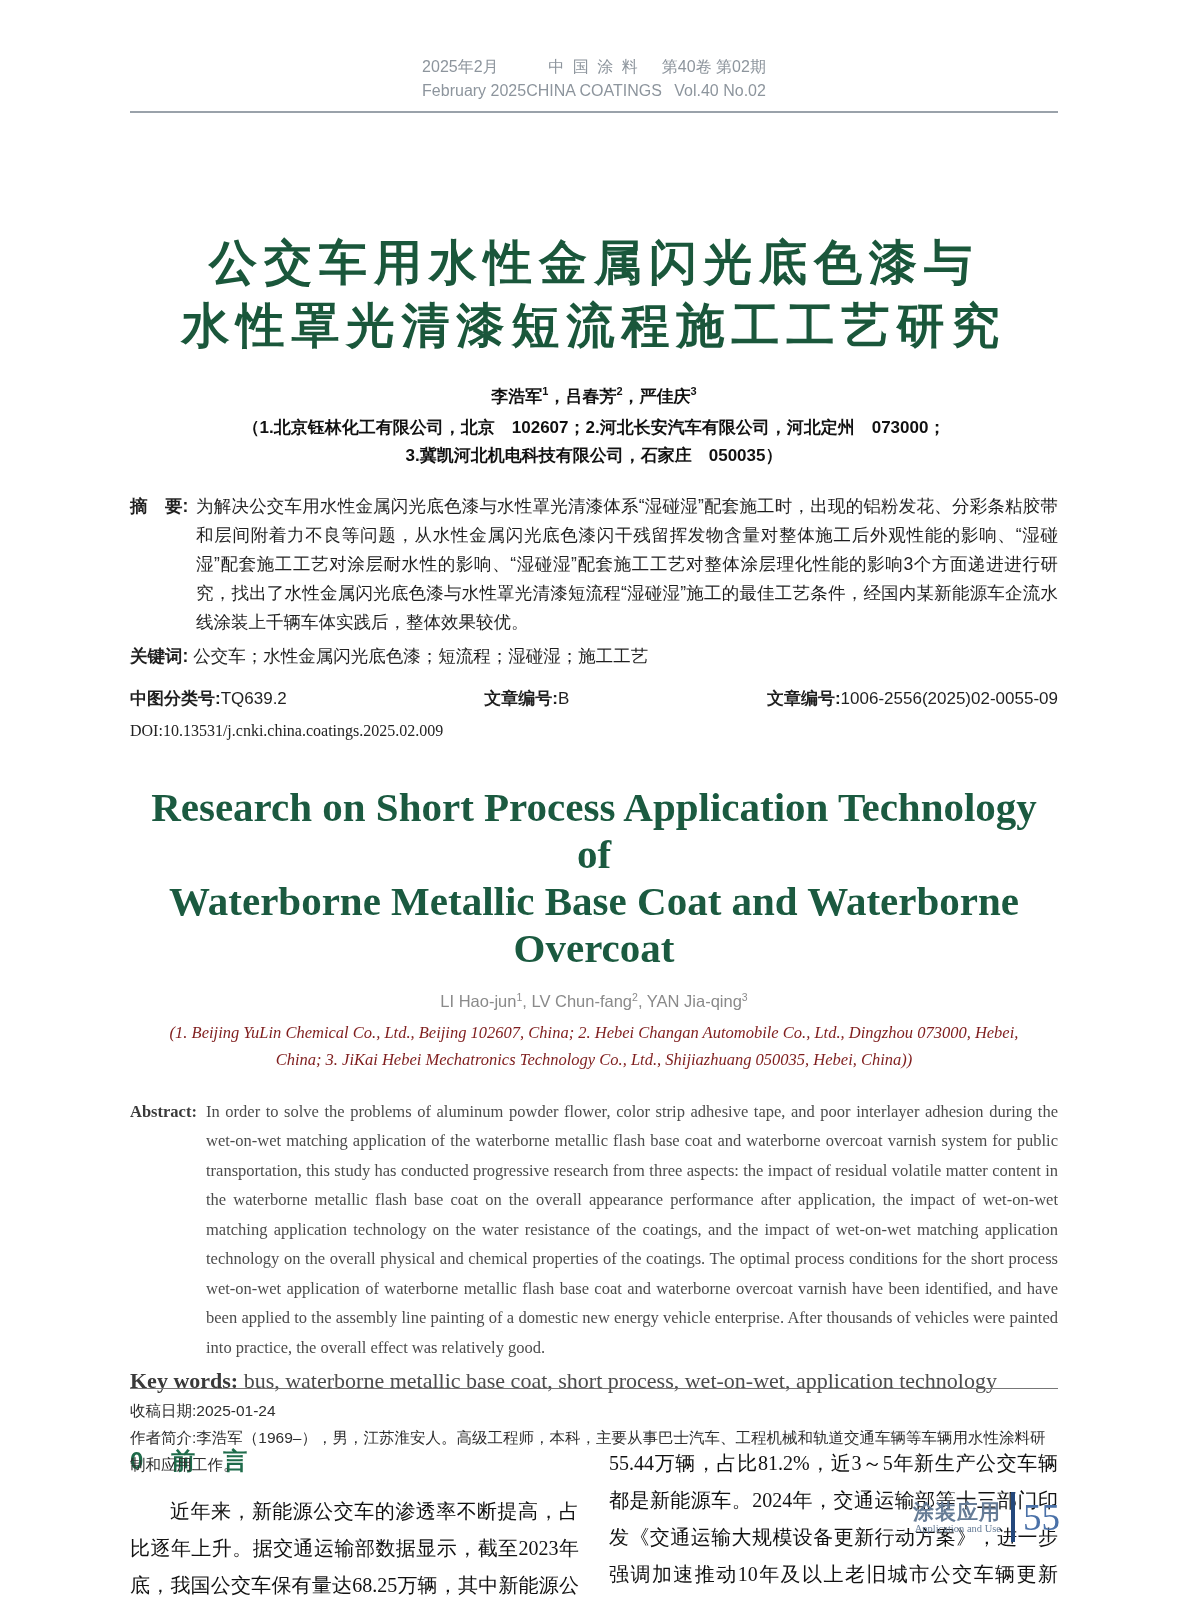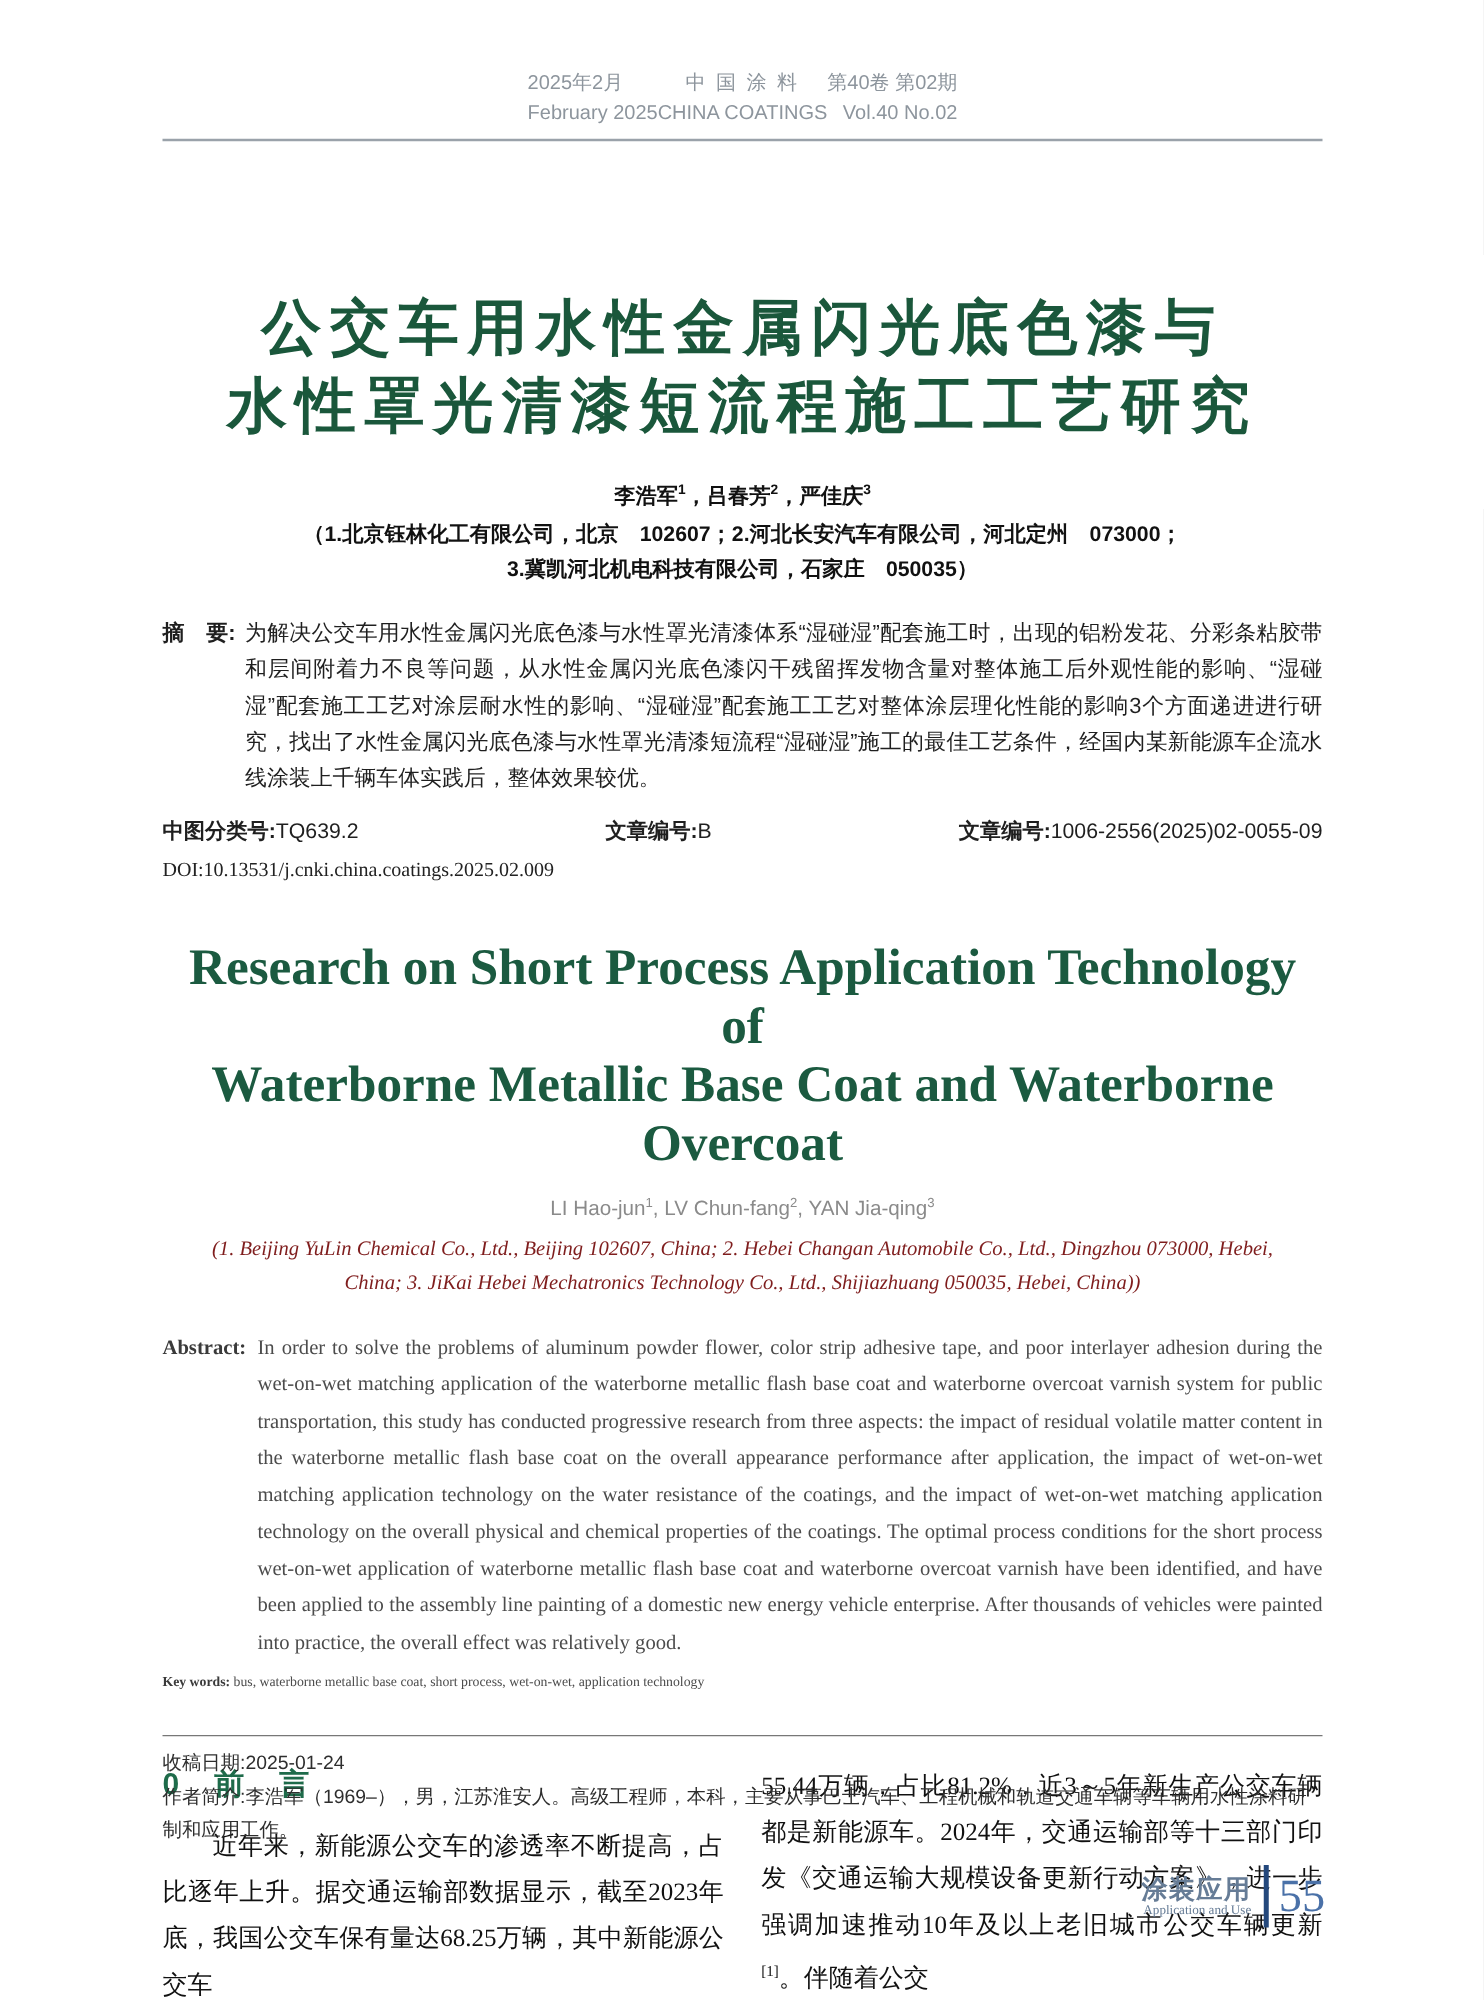--- a/index.html
+++ b/index.html
@@ -63,21 +63,21 @@
     margin-top:8px;text-align:center;
     font-family:"Liberation Serif",serif;font-style:italic;
     font-size:16.5px;line-height:27px;color:#7f1d1d;
   }
 
   
   .en-abstract{display:flex;margin-top:24px;font-family:"Liberation Serif",serif;
     font-size:16.5px;line-height:29.5px;color:#4c4c4c;}
   .en-abstract .label{flex:0 0 76px;font-weight:bold;color:#3a3a3a;white-space:nowrap;}
   .en-abstract .text{flex:1;text-align:justify;}
-  .en-keywords{margin-top:4px;font-family:"Liberation Serif",serif;font-size:11px;line-height:29px;color:#4c4c4c;}
+  .en-keywords{margin-top:4px;font-family:"Liberation Serif",serif;font-size:22px;line-height:29px;color:#4c4c4c;}
   .en-keywords .label{font-weight:bold;color:#3a3a3a;}
 
   
   .body-cols{display:flex;gap:30px;margin-top:50px;}
   .col{width:449px;}
   .section-heading{
     color:#1e6b4a;font-weight:bold;font-size:24px;letter-spacing:2px;
     margin-bottom:16px;font-family:"Liberation Sans",sans-serif;
   }
   .body-par{
@@ -137,20 +137,24 @@
     <div class="cn-affil">
       <div>（1.北京钰林化工有限公司，北京　102607；2.河北长安汽车有限公司，河北定州　073000；</div>
       <div>3.冀凯河北机电科技有限公司，石家庄　050035）</div>
     </div>
 
     <div class="cn-abstract">
       <div class="label">摘　要:</div>
       <div class="text">为解决公交车用水性金属闪光底色漆与水性罩光清漆体系“湿碰湿”配套施工时，出现的铝粉发花、分彩条粘胶带和层间附着力不良等问题，从水性金属闪光底色漆闪干残留挥发物含量对整体施工后外观性能的影响、“湿碰湿”配套施工工艺对涂层耐水性的影响、“湿碰湿”配套施工工艺对整体涂层理化性能的影响3个方面递进进行研究，找出了水性金属闪光底色漆与水性罩光清漆短流程“湿碰湿”施工的最佳工艺条件，经国内某新能源车企流水线涂装上千辆车体实践后，整体效果较优。</div>
     </div>
 
+    <div class="cn-keywords">
+      <span class="label">关键词:</span>
+      <span>公交车；水性金属闪光底色漆；短流程；湿碰湿；施工工艺</span>
+    </div>
 
     <div class="meta-row">
       <div class="meta-item">
         <span class="label">中图分类号:</span><span>TQ639.2</span>
       </div>
       <div class="meta-item">
         <span class="label">文章编号:</span><span>B</span>
       </div>
       <div class="meta-item">
         <span class="label">文章编号:</span><span>1006-2556(2025)02-0055-09</span>

